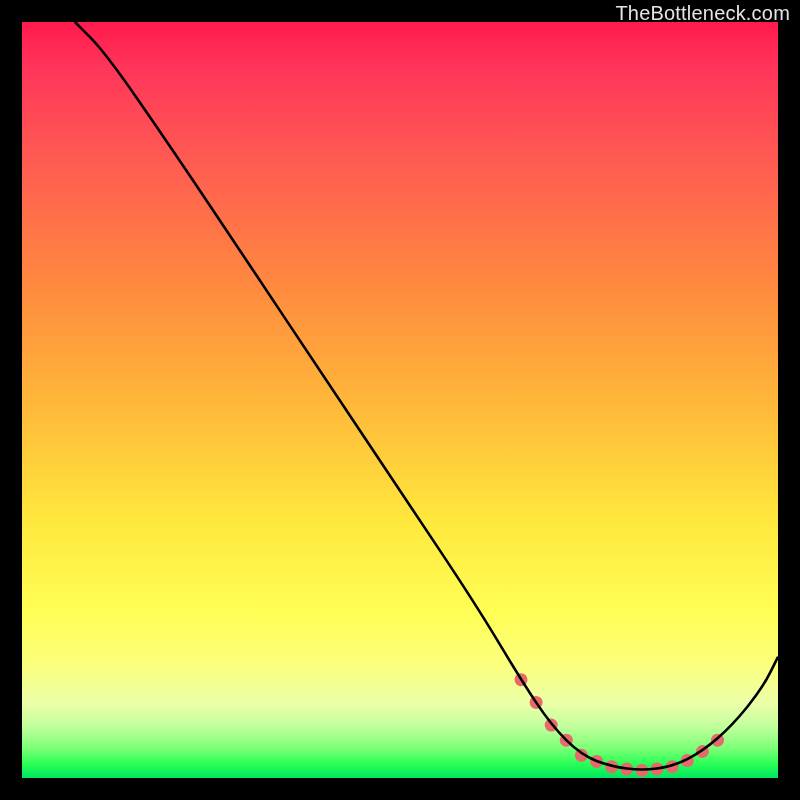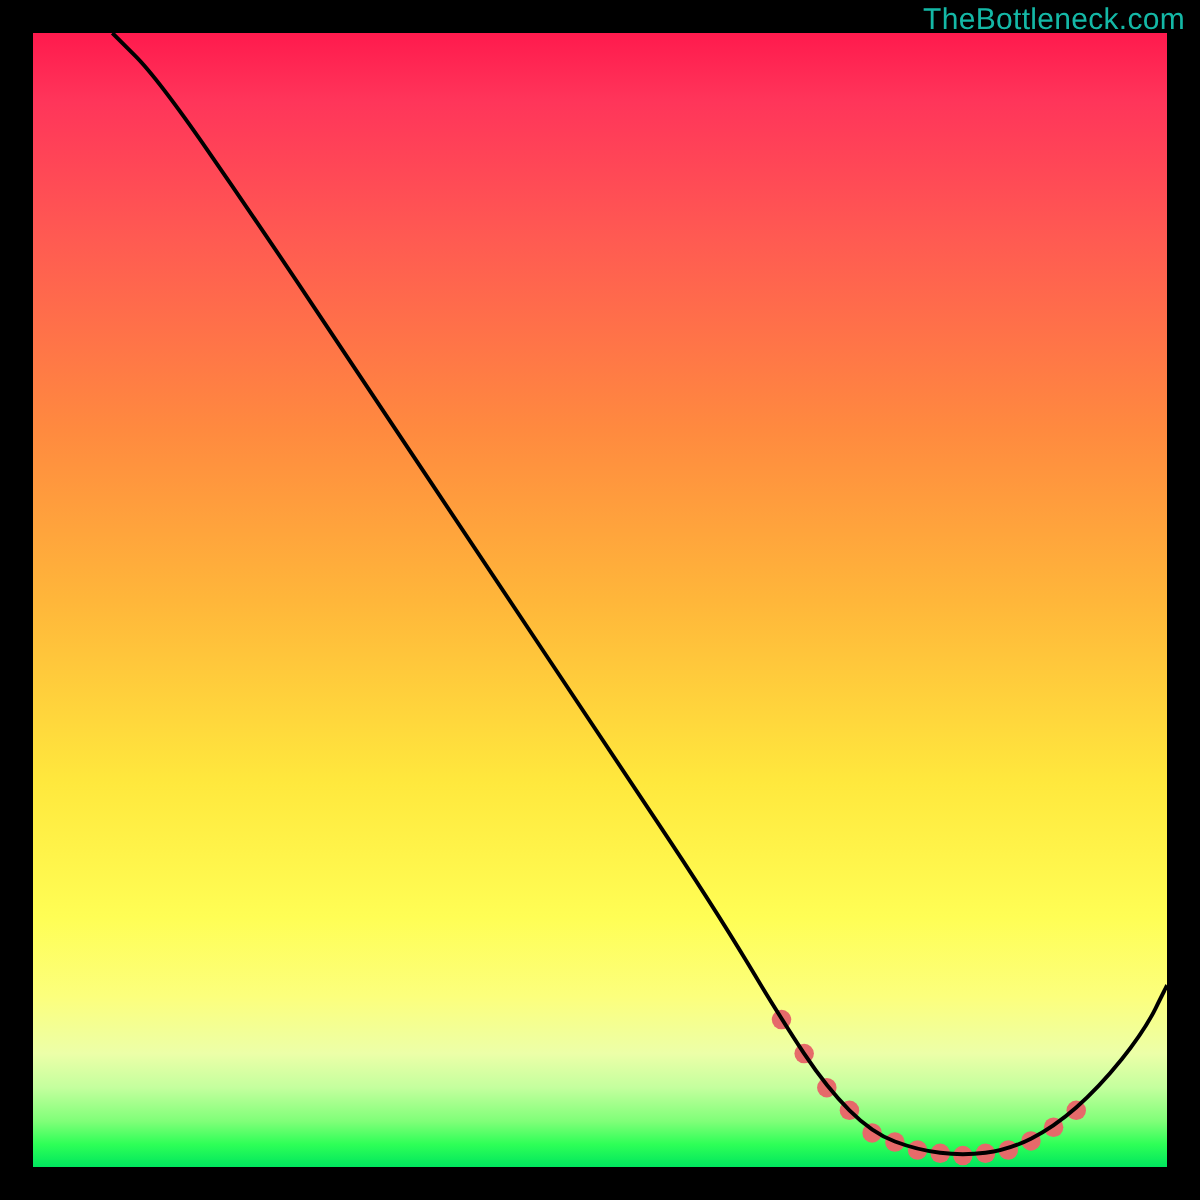--- a/index.html
+++ b/index.html
@@ -54,21 +54,21 @@
     position: absolute;
     top: 0;
     left: 0;
     width: 756px;
     height: 756px;
   }
   .watermark {
     position: absolute;
     top: 2px;
     right: 10px;
-    color: #14b8a6;
+    color: #e5e5e5;
     font-size: 20px;
     letter-spacing: 0.2px;
     font-weight: 400;
   }
 </style>
 </head>
 <body>
 
 <div class="frame">
 

